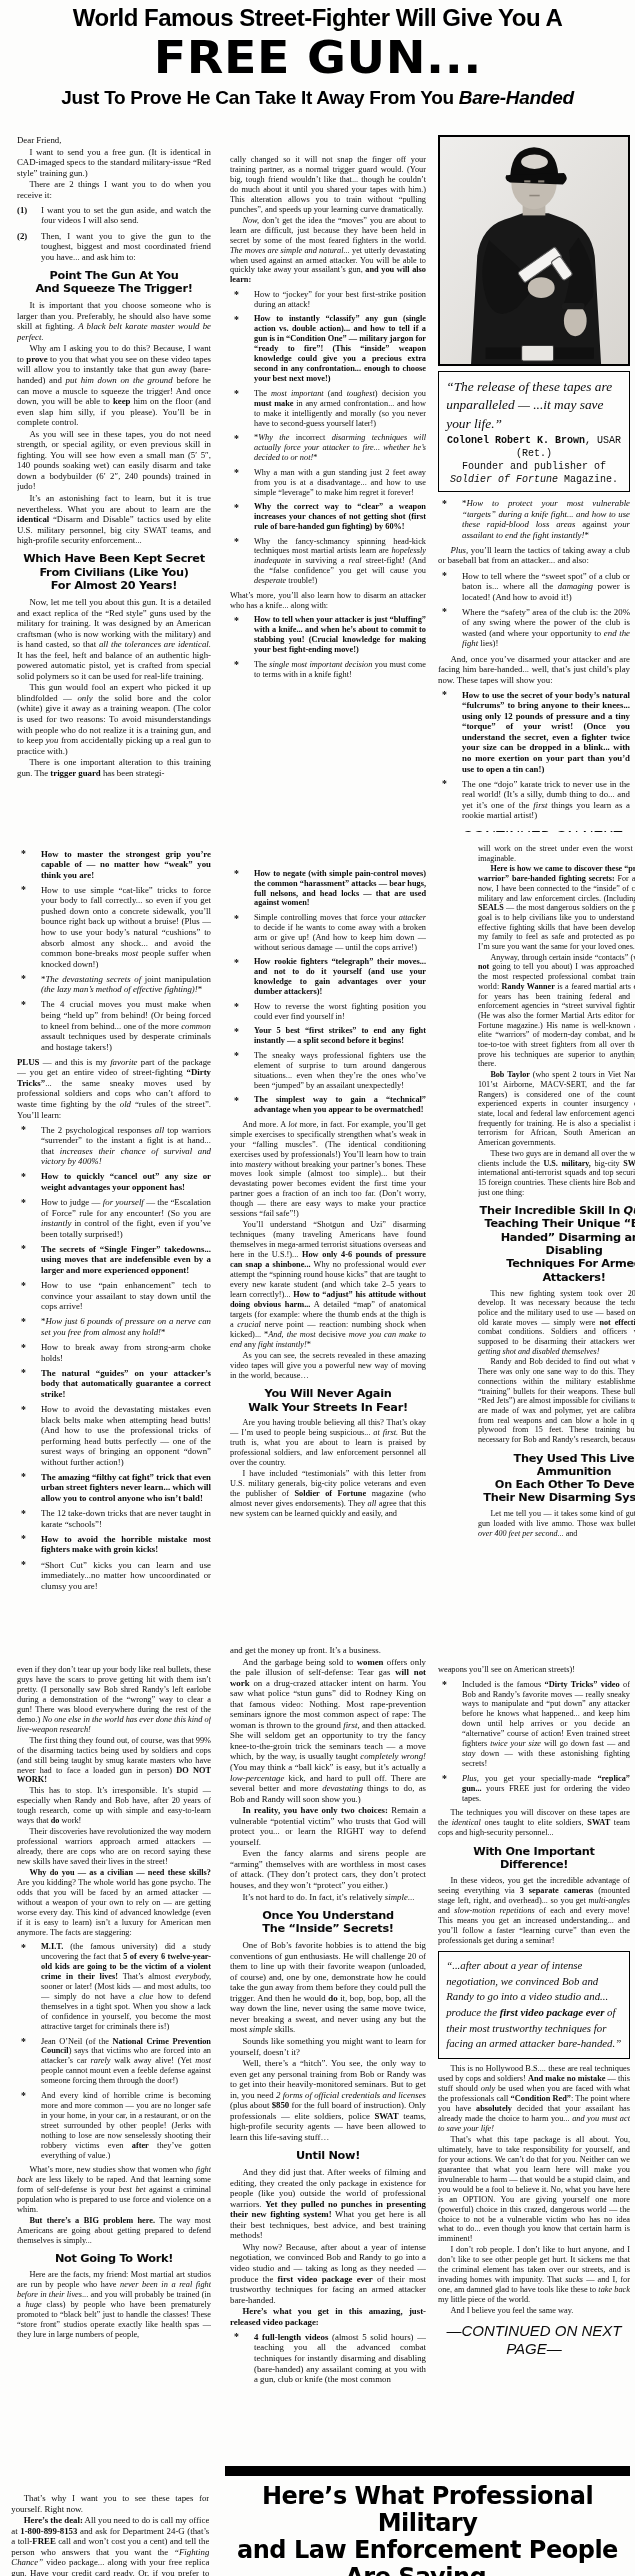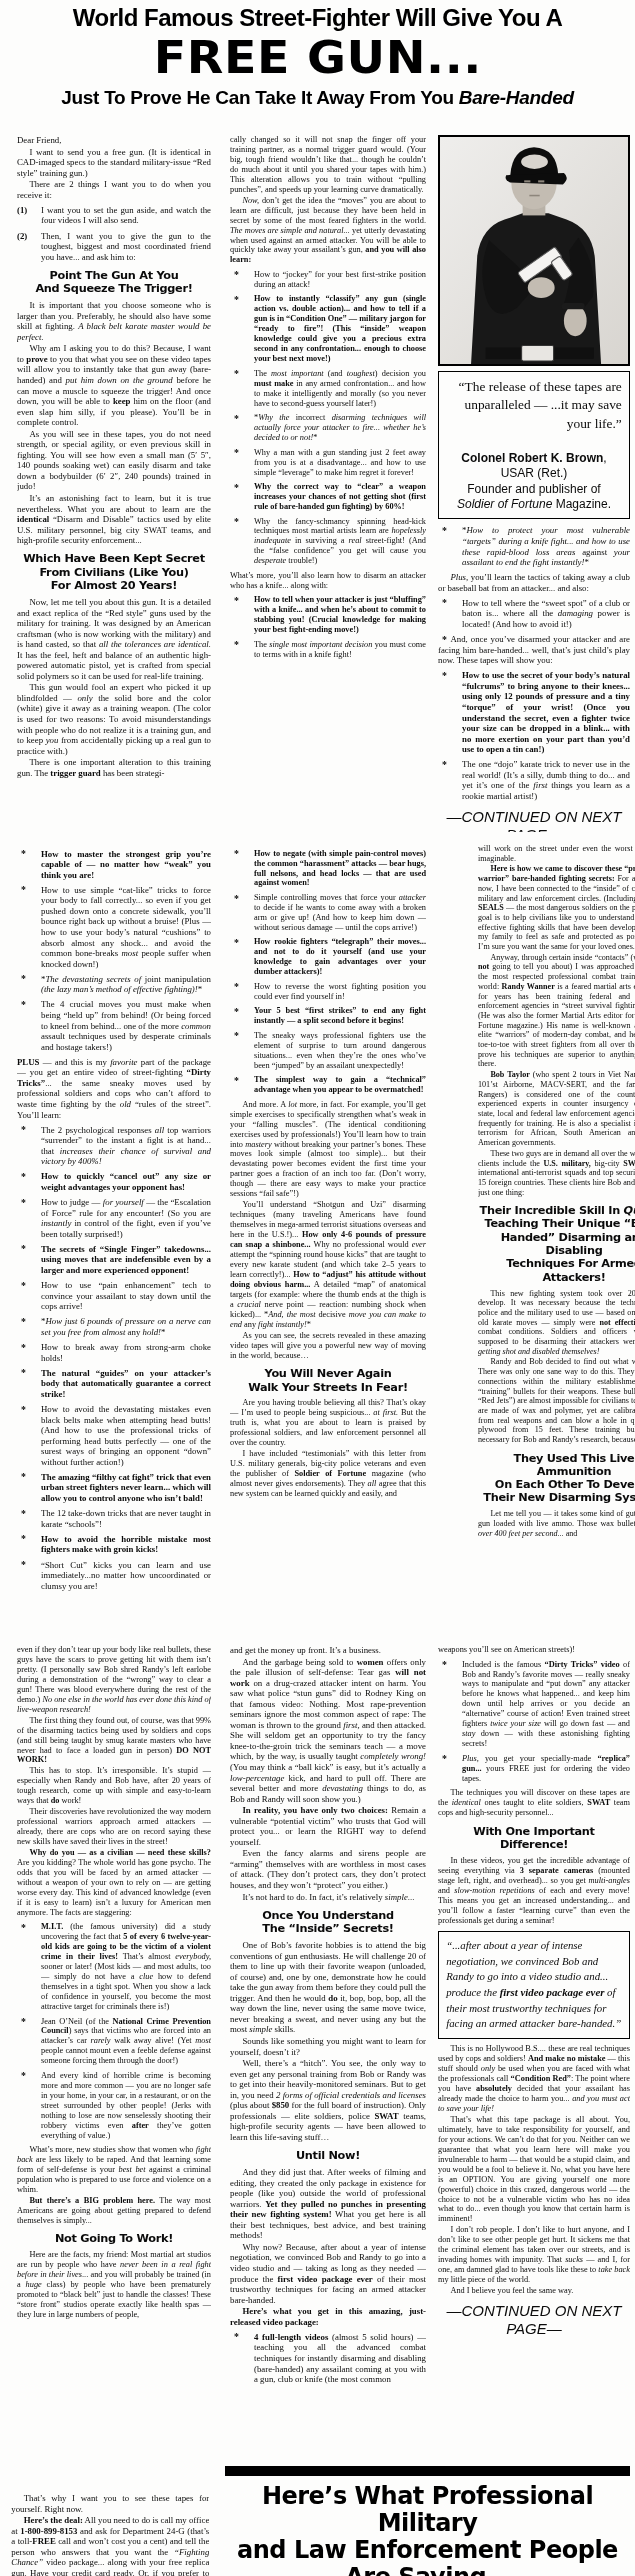--- a/index.html
+++ b/index.html
@@ -17,28 +17,28 @@
   p.para{text-indent:12.4px;}
   p.cont{text-indent:0;}
   p.salut{text-indent:0;text-align:left;}
   h3.inhead{font-family:"DejaVu Sans",sans-serif;font-weight:bold;font-size:11.3px;line-height:1.18;text-align:center;margin:6.7px 0 4.6px;white-space:pre-line;letter-spacing:-0.3px;}
   .blt{position:relative;padding-left:24px;margin:4.6px 0;}
   .blt .mk{position:absolute;left:4.1px;top:-0.5px;font-weight:bold;font-size:9.8px;}
   .numb{position:relative;padding-left:24px;margin:4.6px 0;}
   .numb .mk{position:absolute;left:0;top:0;font-weight:bold;}
   p.centerit{text-align:center;font-family:"Liberation Sans",sans-serif;font-style:italic;font-size:15px;margin-top:6.2px;}
   .qbox{border:1.5px solid #000;padding:6.2px 7.2px;margin:5.2px 0;font-style:italic;font-size:10.8px;line-height:1.45;text-align:left;}
-  .fs16{font-size:8.3px;}
+  .fs16{font-size:8.3px;margin-top:20px;}
   .fs158{font-size:8.1px;margin-left:40px;}
 
   
   .photo{height:227px;border:2.1px solid #000;background:#e6e4e0;margin-bottom:5.2px;overflow:hidden;}
   .capbox{border:1.5px solid #000;padding:6.2px 7.2px 5.2px;margin-bottom:6.2px;}
-  .capq{font-size:13.4px;line-height:1.35;text-align:right;font-family:"Liberation Serif",serif;}
-  .capa{font-family:Liberation Sans, sans-serif;font-size:12px;text-align:center;margin-top:18px;line-height:1.3;}
+  .capq{font-style:italic;font-size:13.4px;line-height:1.35;text-align:left;font-family:"Liberation Serif",serif;}
+  .capa{font-family:Liberation Mono, monospace;font-size:10px;text-align:center;margin-top:1px;line-height:1.3;}
 
   
   .banner{position:absolute;text-align:center;}
   .bar{height:10.3px;background:#000;}
   .banner-title{font-family:"DejaVu Sans",sans-serif;font-weight:bold;font-size:24px;line-height:1.12;white-space:pre-line;letter-spacing:-0.5px;margin:7.2px 0;color:#000;}
 </style>
 </head>
 <body>
 
 <div id="canvas">
@@ -130,21 +130,21 @@
       <div class="capa">
         <div><b>Colonel Robert K. Brown</b>, USAR (Ret.)</div>
         <div>Founder and publisher of</div>
         <div><i>Soldier of Fortune</i> Magazine.</div>
       </div>
     </div>
     <div id="p1c3blocks">
         <div class="blt"><span class="mk">*</span><span class="tx">*<i>How to protect your most vulnerable “targets” during a knife fight... and how to use these rapid-blood loss areas </i>against<i> your assailant to end the fight instantly!</i>*</span></div>
         <p class="para"><i>Plus,</i> you’ll learn the tactics of taking away a club or baseball bat from an attacker... and also:</p>
         <div class="blt"><span class="mk">*</span><span class="tx">How to tell where the “sweet spot” of a club or baton is... where all the <i>damaging</i> power is located! (And how to avoid it!)</span></div>
-        <div class="blt"><span class="mk">*</span></div>
+        <div class="blt"><span class="mk">*</span><span class="tx">Where the “safety” area of the club is: the 20% of any swing where the power of the club is wasted (and where your opportunity to <i>end the fight</i> lies)!</span></div>
         <p class="para">And, once you’ve disarmed your attacker and are facing him bare-handed... well, that’s just child’s play now. These tapes will show you:</p>
         <div class="blt"><span class="mk">*</span><span class="tx"><b>How to use the secret of your body’s natural “fulcrums” to bring anyone to their knees... using only 12 pounds of pressure and a tiny “torque” of your wrist! (Once you understand the secret, even a fighter twice your size can be dropped in a blink... with no more exertion on your part than you’d use to open a tin can!)</b></span></div>
         <div class="blt"><span class="mk">*</span><span class="tx">The one “dojo” karate trick to never use in the real world! (It’s a silly, dumb thing to do... and yet it’s one of the <i>first</i> things you learn as a rookie martial artist!)</span></div>
         <p class="centerit">—CONTINUED ON NEXT PAGE—</p>
       </div>
   </div>
 
   <div class="col" id="p2c1" style="left:17px;top:844px;width:194px;height:796px">
       <div class="blt"><span class="mk">*</span><span class="tx"><b>How to master the strongest grip you’re capable of — no matter how “weak” you think you are!</b></span></div>
       <div class="blt"><span class="mk">*</span><span class="tx">How to use simple “cat-like” tricks to force your body to fall correctly... so even if you get pushed down onto a concrete sidewalk, you’ll bounce right back up without a bruise! (Plus — how to use your body’s natural “cushions” to absorb almost any shock... and avoid the common bone-breaks <i>most</i> people suffer when knocked down!)</span></div>

